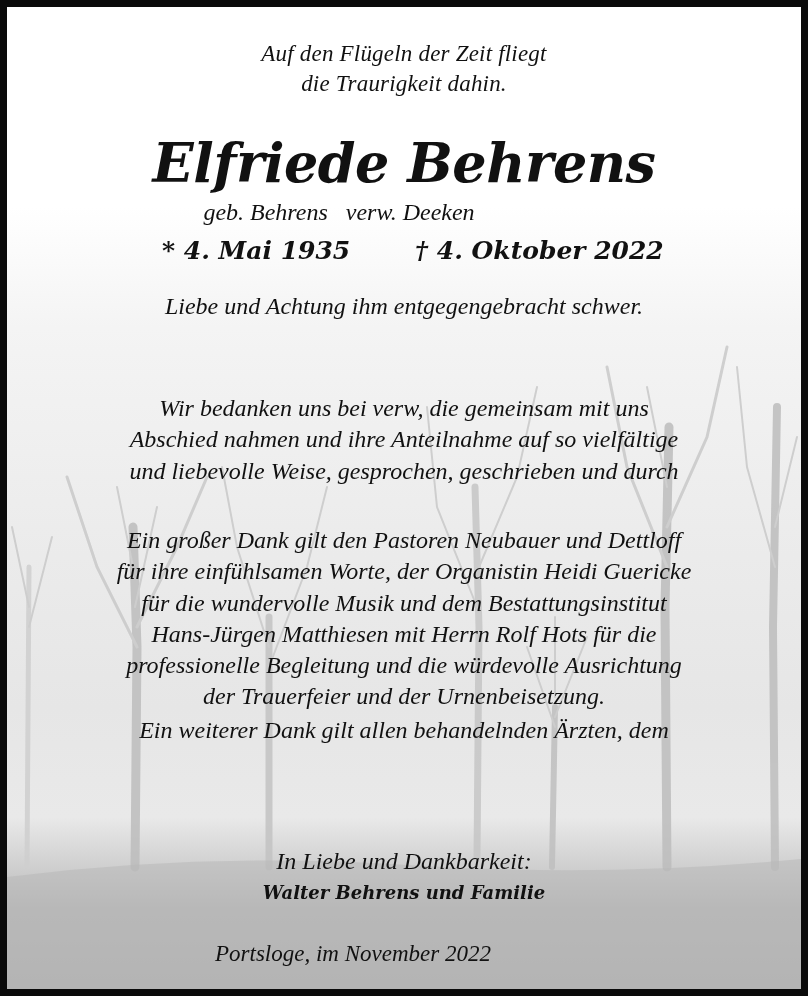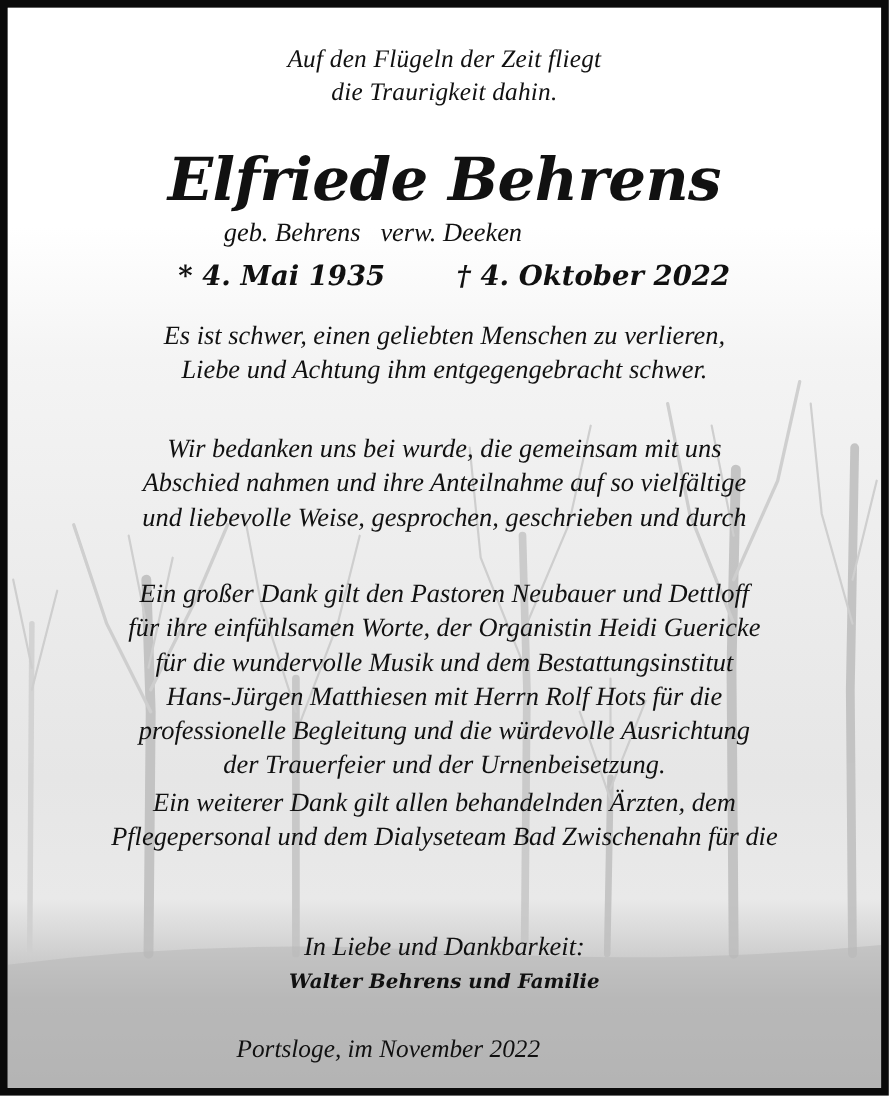--- a/index.html
+++ b/index.html
@@ -184,41 +184,39 @@
       <span class="line">die Traurigkeit dahin.</span>
     </div>
 
     <div class="name">Elfriede Behrens</div>
     <div class="maiden">geb. Behrens   verw. Deeken</div>
 
     <div class="dates birth">* 4. Mai 1935</div>
     <div class="dates death">† 4. Oktober 2022</div>
 
     <div class="para p1">
-      <span class="line">Es ist schwer, einen geliebten Menschen zu verlieren,</span>
       <span class="line">Liebe und Achtung ihm entgegengebracht schwer.</span>
     </div>
 
     <div class="para p2">
-      <span class="line">Wir bedanken uns bei wurde, die gemeinsam mit uns</span>
+      <span class="line">Wir bedanken uns bei verw, die gemeinsam mit uns</span>
       <span class="line">Abschied nahmen und ihre Anteilnahme auf so vielfältige</span>
       <span class="line">und liebevolle Weise, gesprochen, geschrieben und durch</span>
     </div>
 
     <div class="para p3">
       <span class="line">Ein großer Dank gilt den Pastoren Neubauer und Dettloff</span>
       <span class="line">für ihre einfühlsamen Worte, der Organistin Heidi Guericke</span>
       <span class="line">für die wundervolle Musik und dem Bestattungsinstitut</span>
       <span class="line">Hans-Jürgen Matthiesen mit Herrn Rolf Hots für die</span>
       <span class="line">professionelle Begleitung und die würdevolle Ausrichtung</span>
       <span class="line">der Trauerfeier und der Urnenbeisetzung.</span>
     </div>
 
     <div class="para p4">
       <span class="line">Ein weiterer Dank gilt allen behandelnden Ärzten, dem</span>
-      <span class="line">Pflegepersonal und dem Dialyseteam Bad Zwischenahn für die</span>
     </div>
 
     <div class="closing">In Liebe und Dankbarkeit:</div>
     <div class="signature">Walter Behrens und Familie</div>
     <div class="place">Portsloge, im November 2022</div>
   </div>
 </div>
 
 </body></html>

